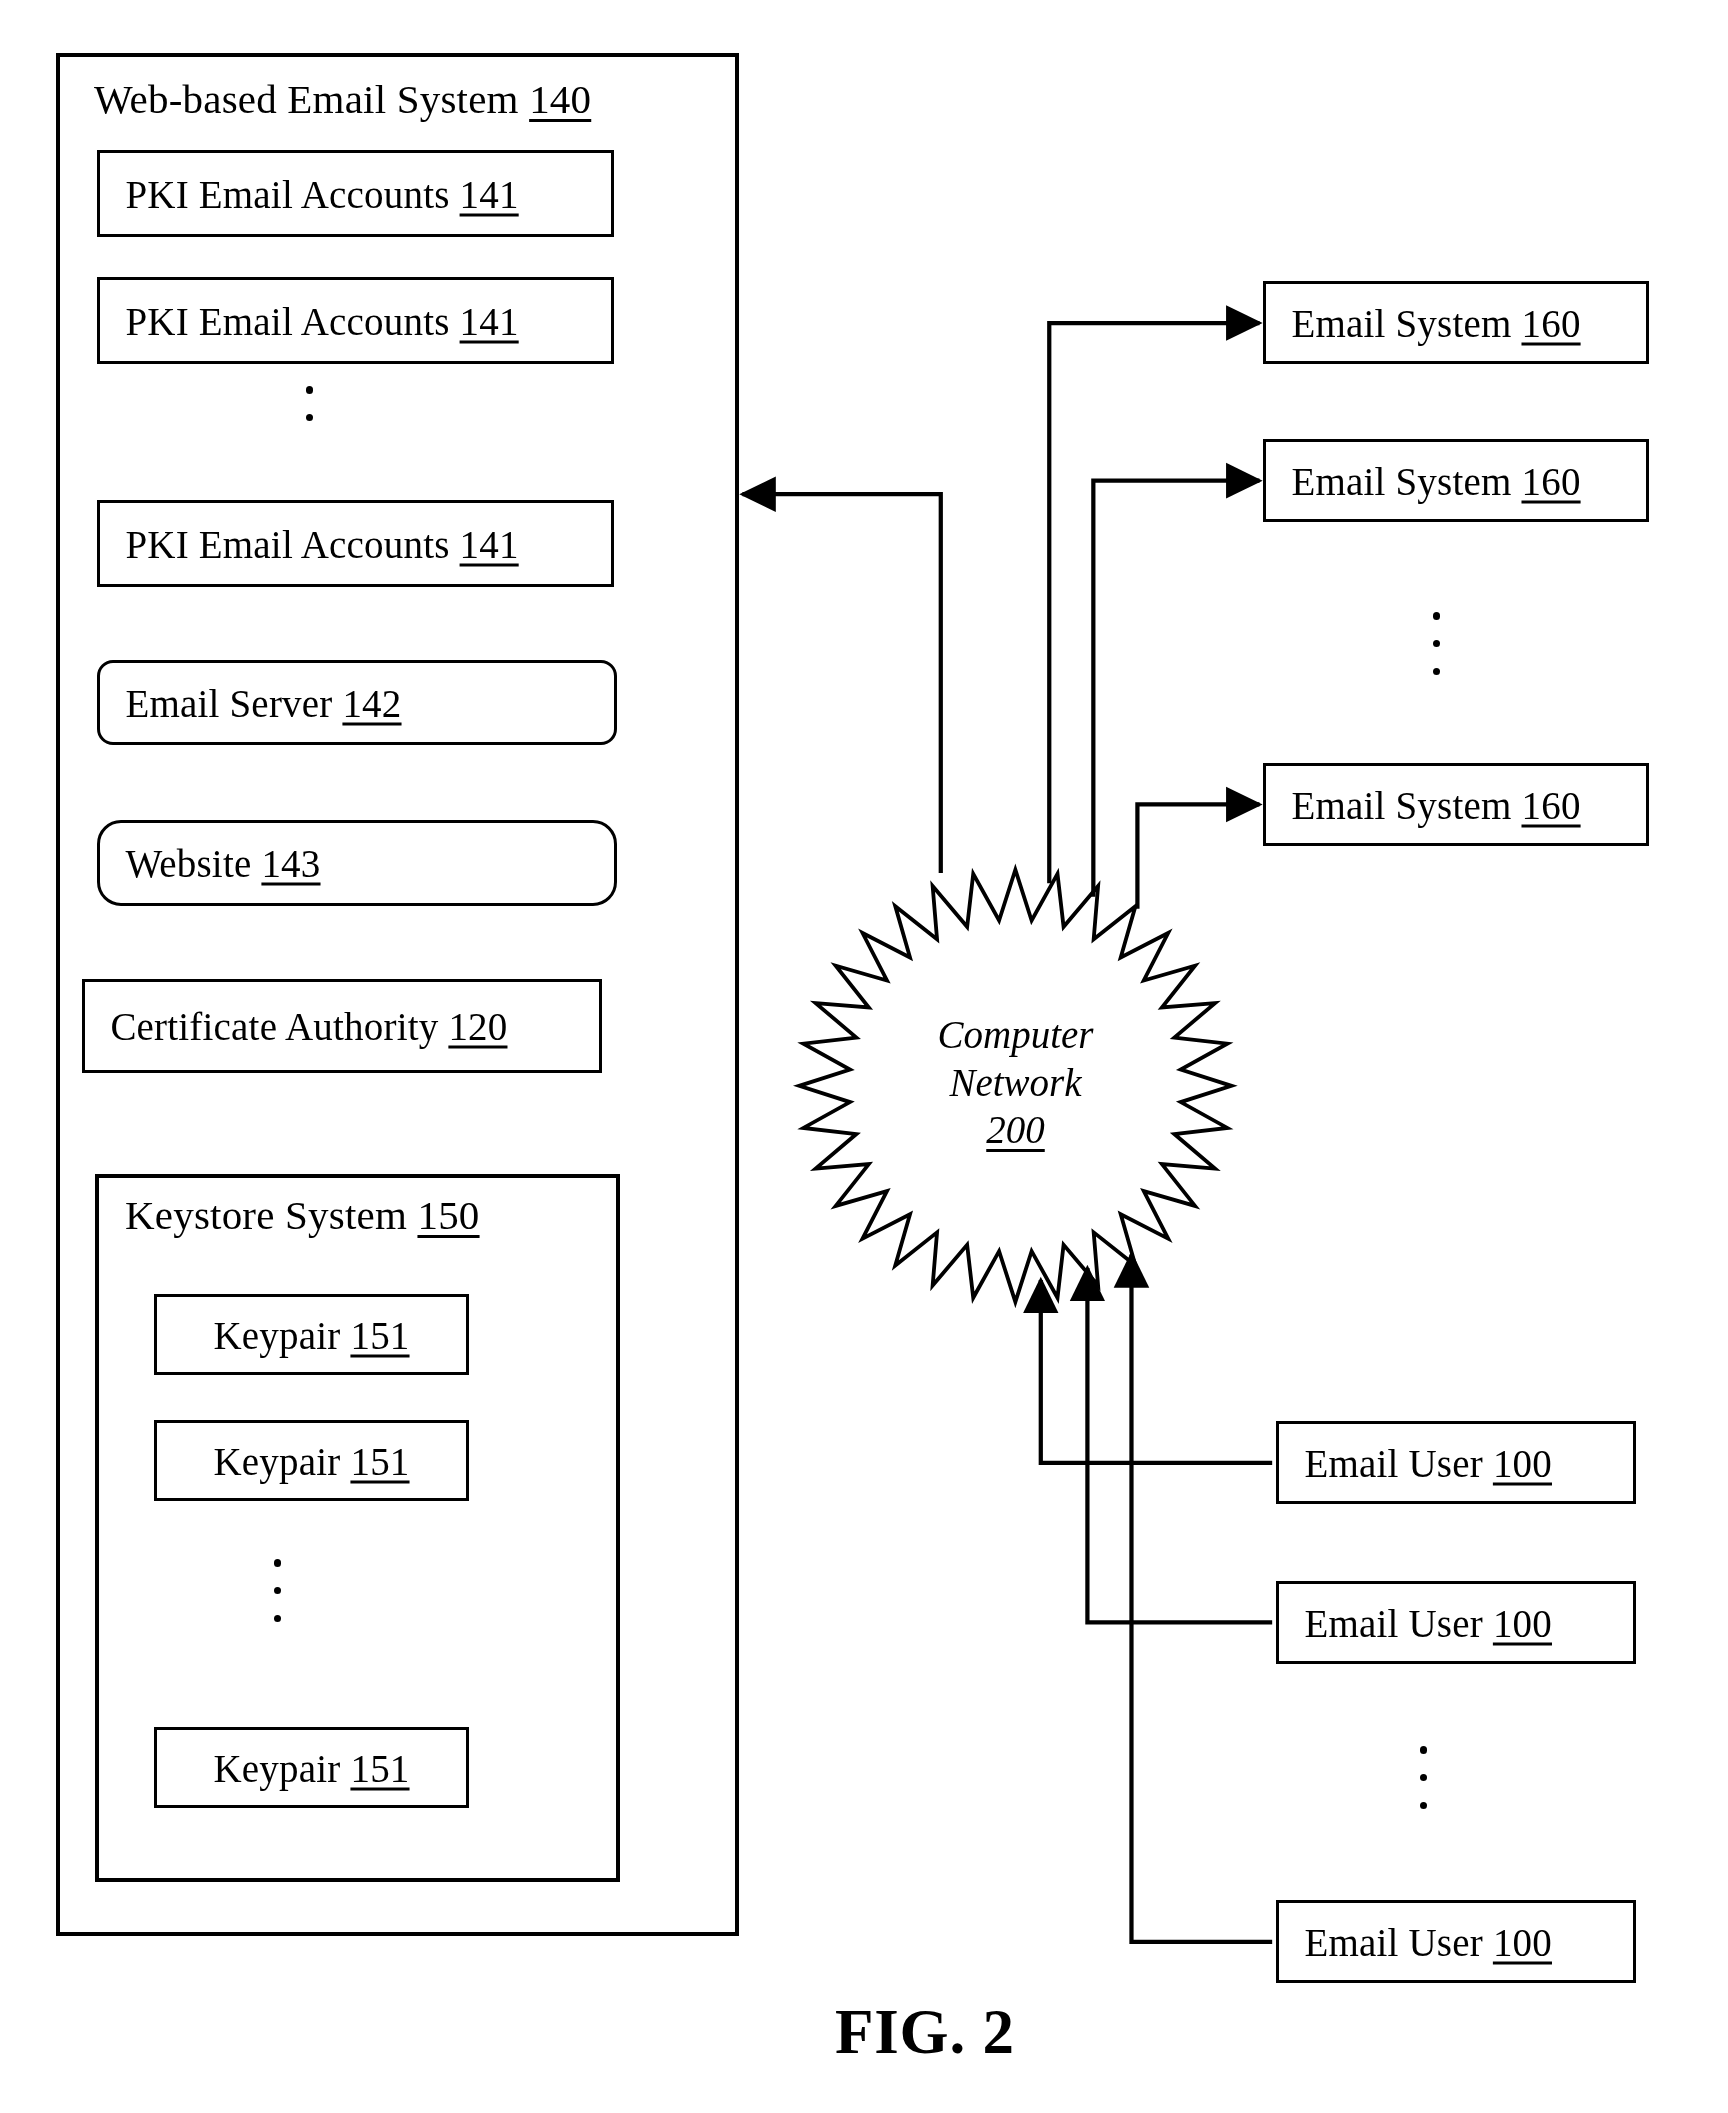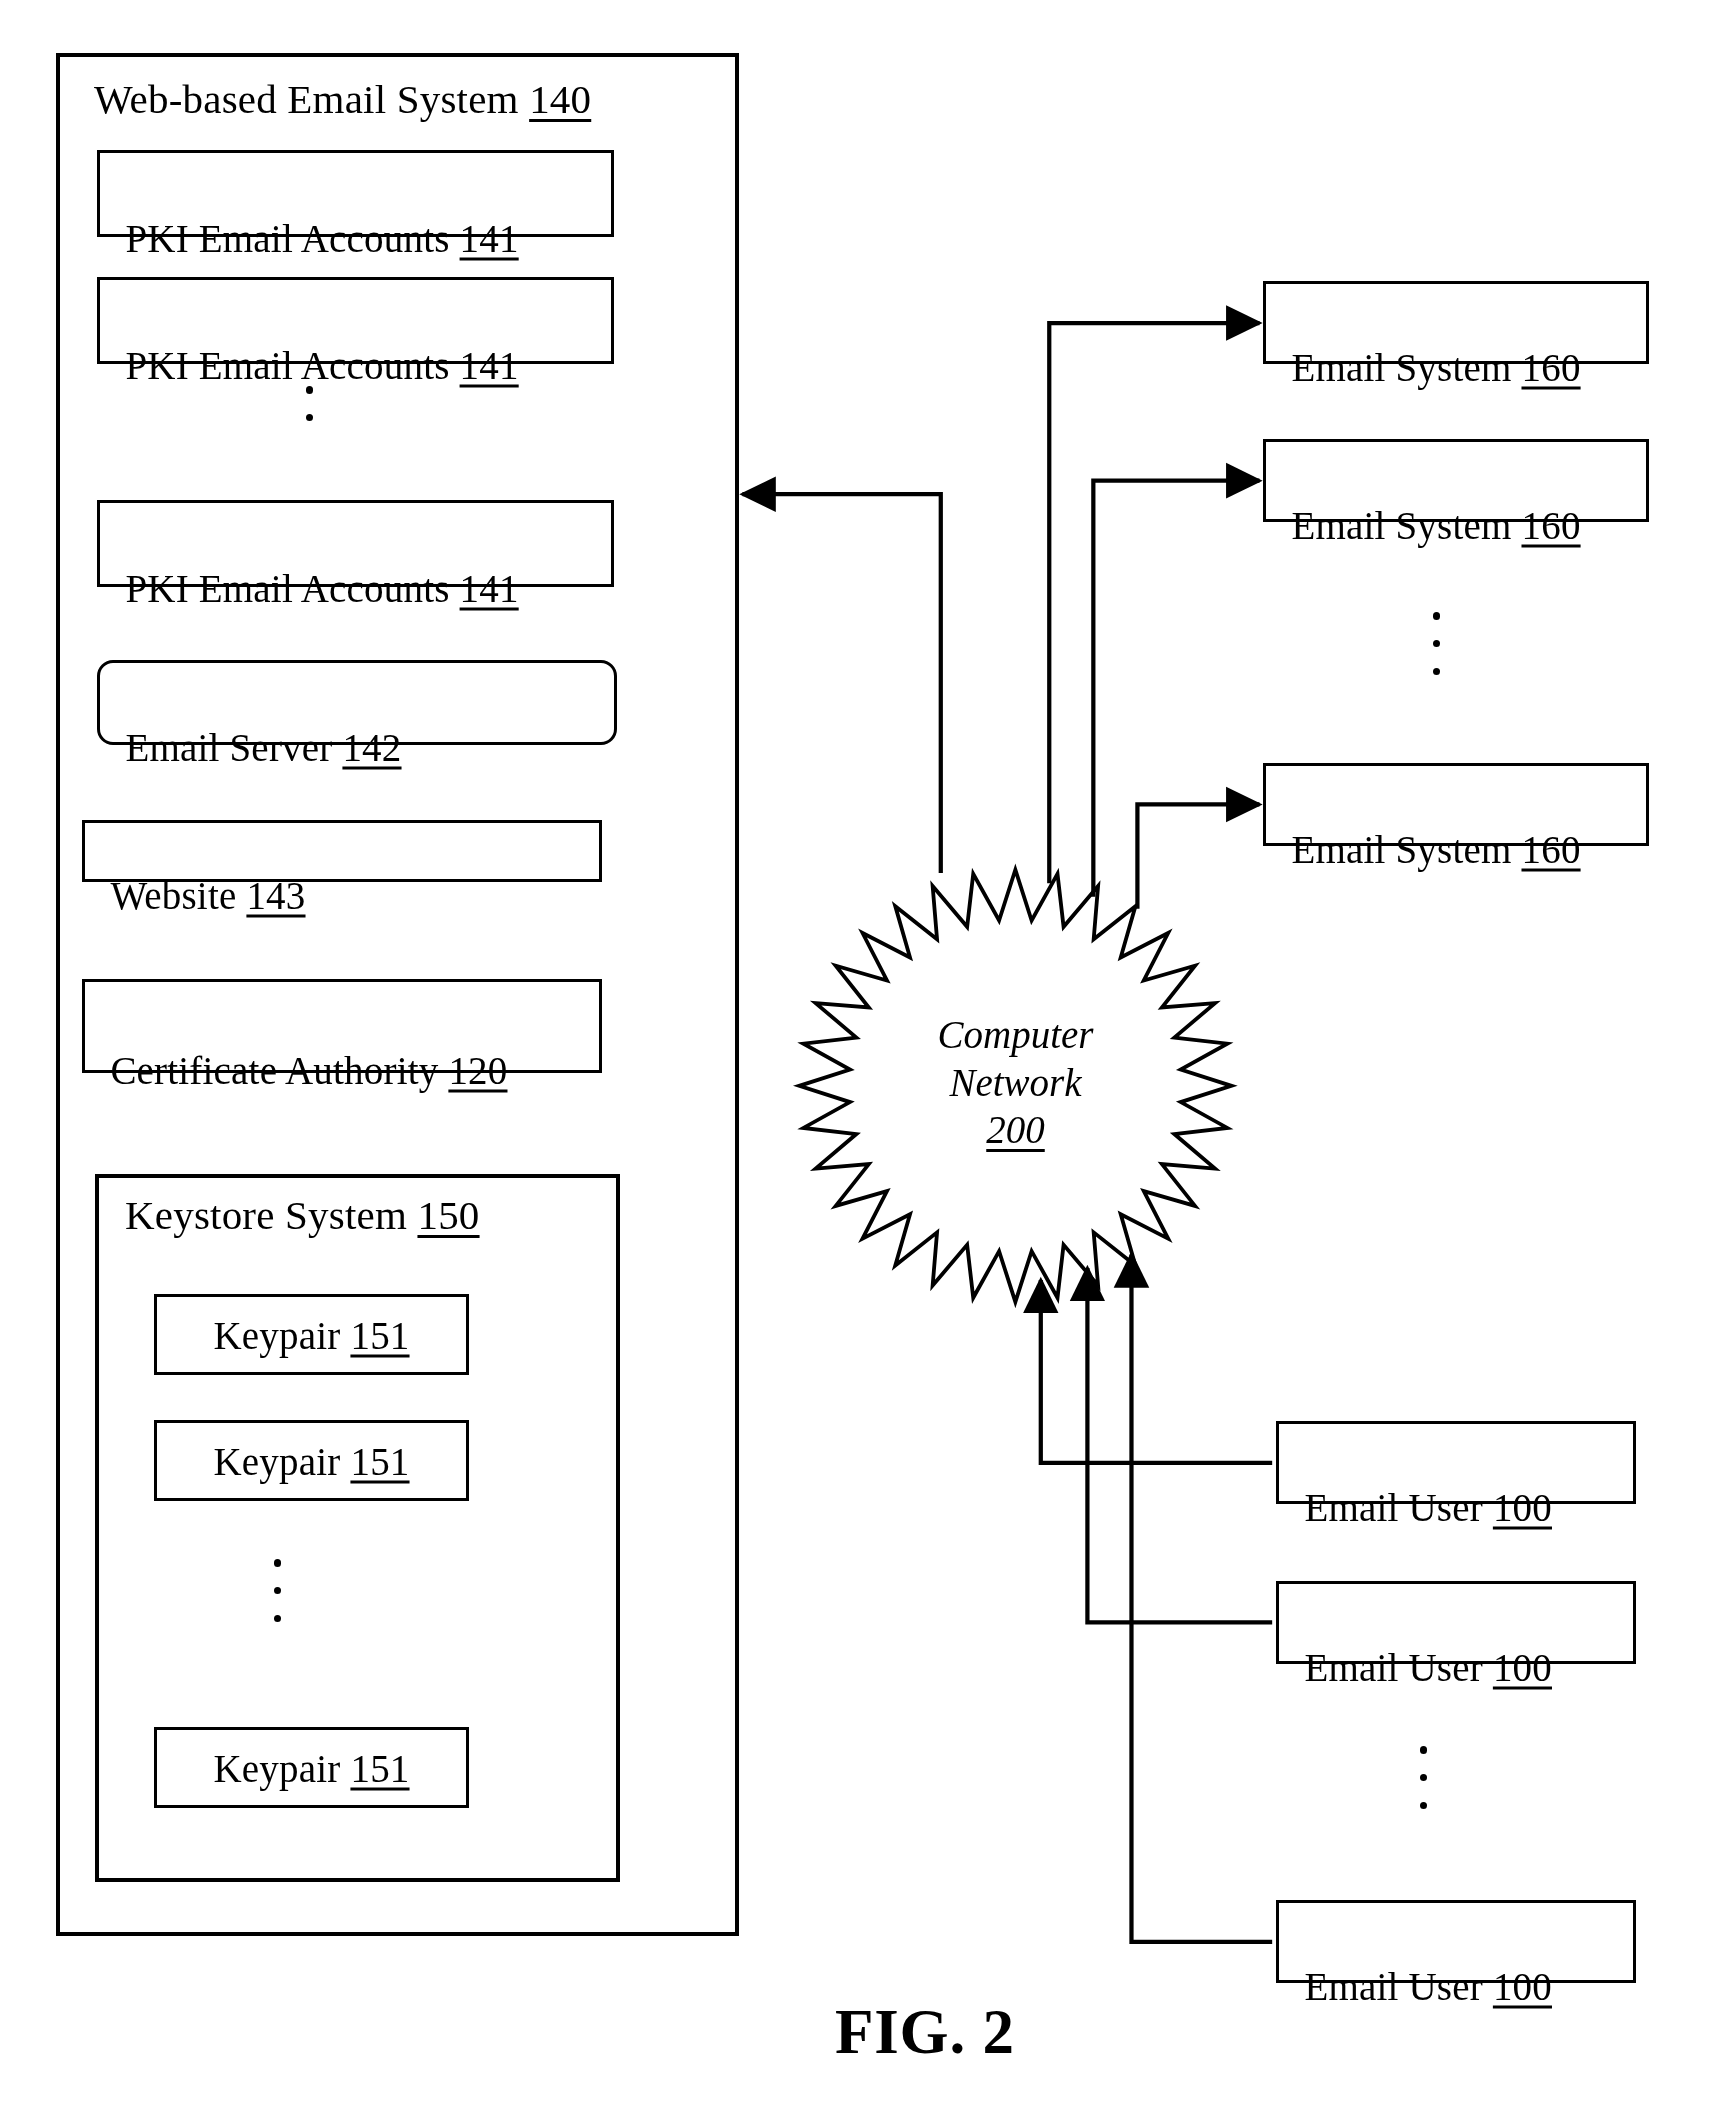--- a/index.html
+++ b/index.html
@@ -11,21 +11,21 @@
   #stage{position:absolute;left:0;top:0;width:1729px;height:2114px;}
   svg.layer{position:absolute;left:0;top:0;width:1729px;height:2114px;pointer-events:none;}
 
   .bx{position:absolute;box-sizing:border-box;border:3.4px solid #000;background:#fff;}
   .panel{position:absolute;box-sizing:border-box;border:4.2px solid #000;background:#fff;}
 
   .lbl{
     position:absolute;white-space:nowrap;
     font-size:39px;line-height:1;letter-spacing:0.2px;
   }
-  .lbl.inbox{left:25.4px;top:50%;transform:translateY(-50%);margin-top:44px;}
+  .lbl.inbox{left:25.4px;top:50%;transform:translateY(-50%);}
   .lbl.hdr{font-size:41px;}
   .num{text-decoration:underline;text-underline-offset:6px;text-decoration-thickness:2.5px;}
 
   .ctr{left:50%;transform:translate(-50%,-50%);top:50%;}
 
   .dots{position:absolute;width:25.4px;text-align:center;}
   .dots i{display:block;width:7.6px;height:7.6px;background:#000;border-radius:50%;margin:0 auto 20.3px auto;}
   .dots i:last-child{margin-bottom:0;}
 
   .netlabel{
@@ -90,21 +90,21 @@
     </div>
     <div class="bx" style="left: 97px; top: 277px; width: 517px; height: 87px;">
       <div class="lbl inbox"><span>PKI Email Accounts</span> <span class="num">141</span></div>
     </div>
     <div class="bx" style="left: 97px; top: 500px; width: 517px; height: 87px;">
       <div class="lbl inbox"><span>PKI Email Accounts</span> <span class="num">141</span></div>
     </div>
     <div class="bx" style="left: 97px; top: 660px; width: 520px; height: 85px; border-radius: 16px;">
       <div class="lbl inbox"><span>Email Server</span> <span class="num">142</span></div>
     </div>
-    <div class="bx" style="left: 82px; top: 820px; width: 520px; height: 62px;">
+    <div class="bx" style="left: 97px; top: 820px; width: 520px; height: 86px; border-radius: 24px;">
       <div class="lbl inbox"><span>Website</span> <span class="num">143</span></div>
     </div>
     <div class="bx" style="left: 82px; top: 979px; width: 520px; height: 94px;">
       <div class="lbl inbox"><span>Certificate Authority</span> <span class="num">120</span></div>
     </div>
     <div class="dots" style="left: 297px; top: 386px;">
       <i></i>
       <i></i>
     </div>
     <div class="bx" style="left: 154px; top: 1294px; width: 315px; height: 81px;">

